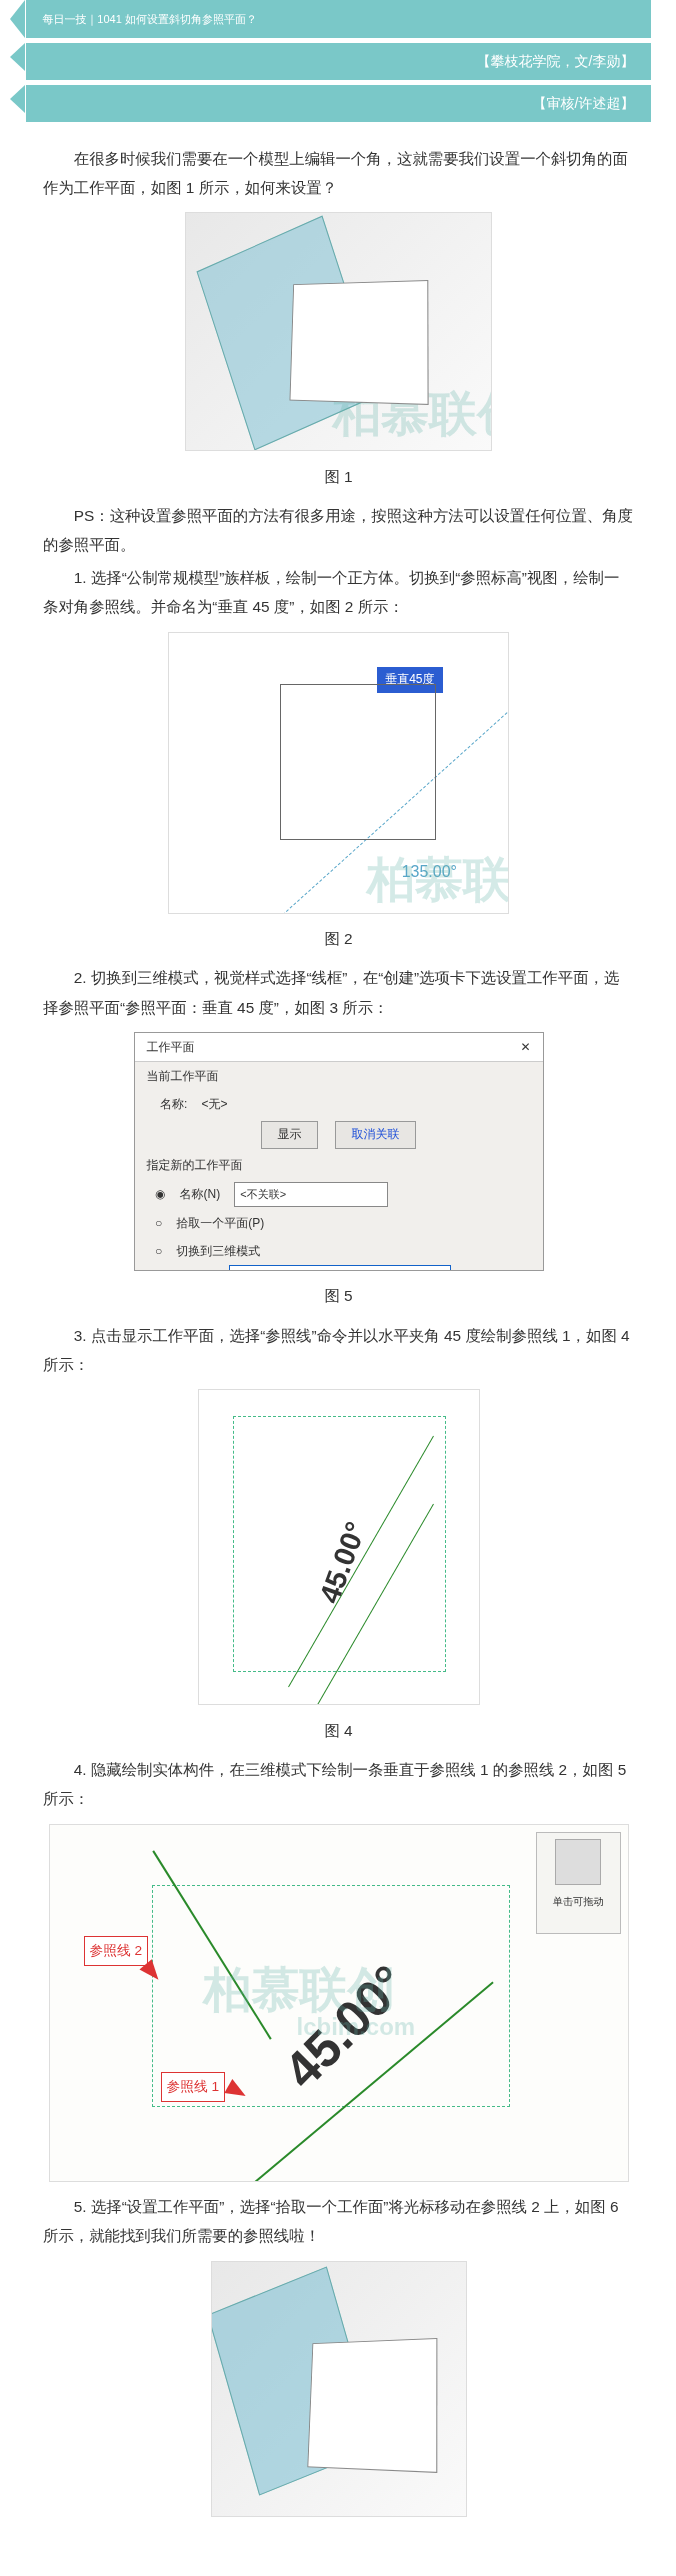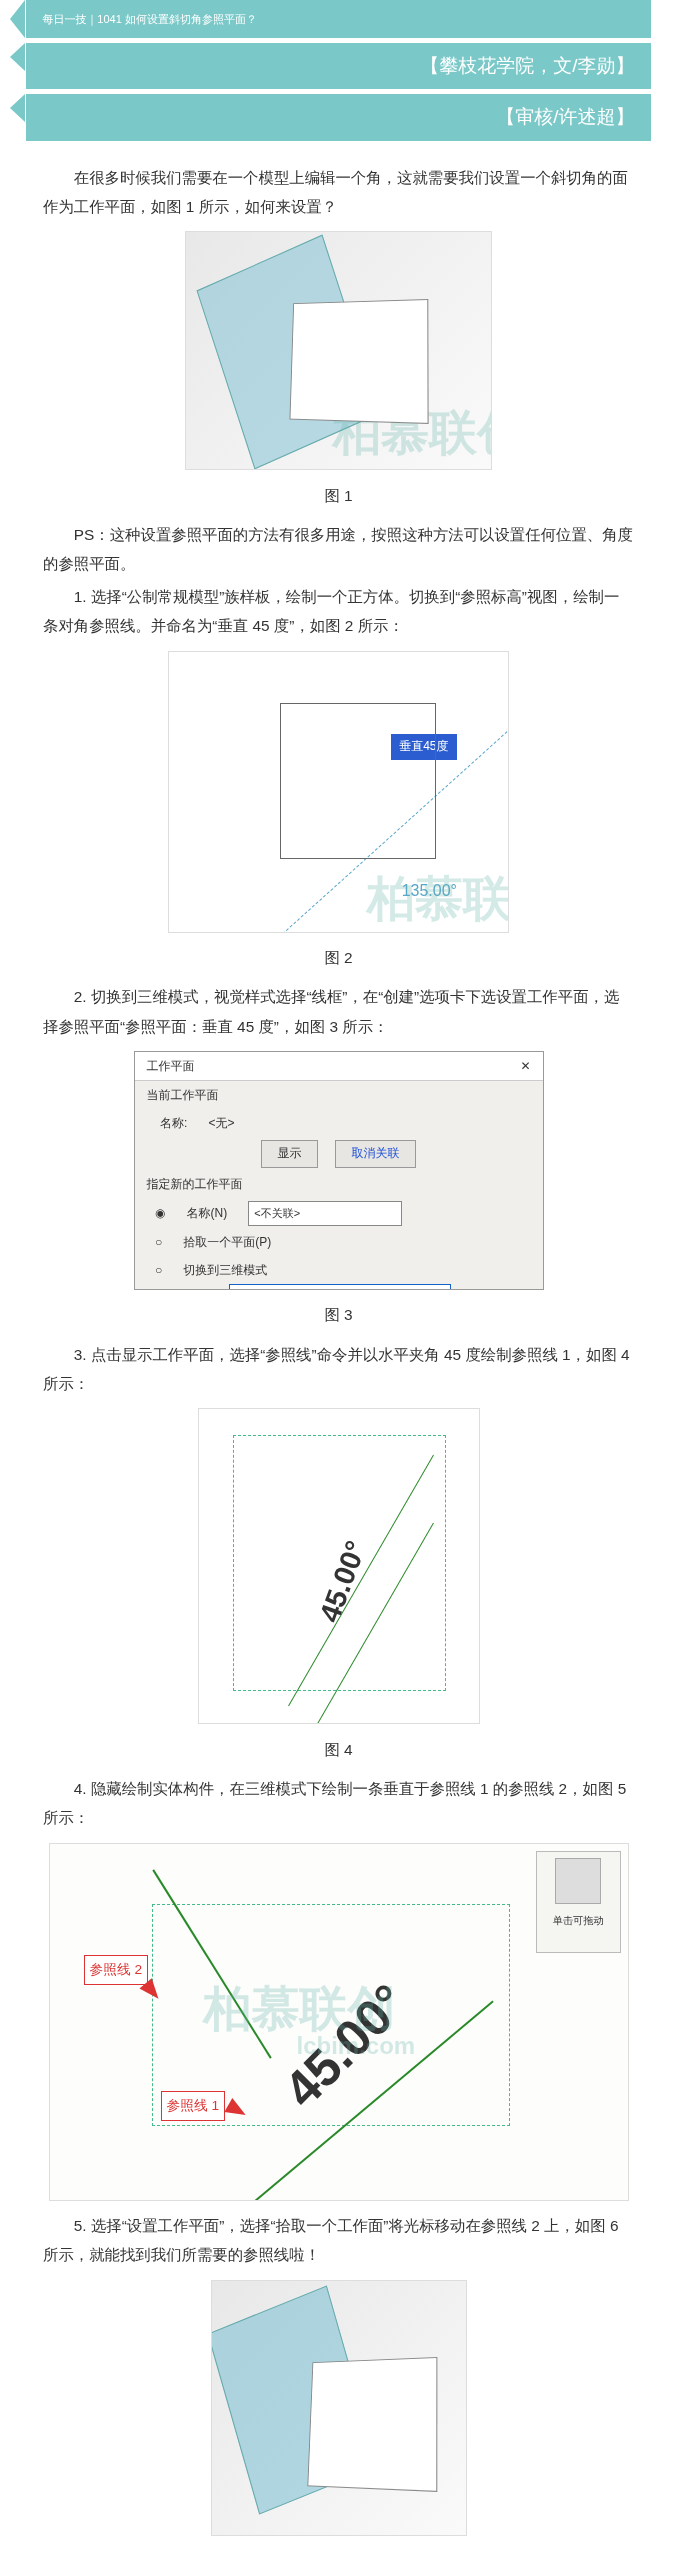--- a/index.html
+++ b/index.html
@@ -24,21 +24,21 @@
     content: '';
     position: absolute;
     left: -15.4px; top: 0;
     border-right: 15.4px solid #7ac8c8;
     border-top: 19px solid transparent;
     border-bottom: 19px solid transparent;
   }
   .header-bar.small {
     text-align: right;
     padding: 5.1px 17px;
-    font-size: 19px;
+    font-size: 14px;
   }
   .header-bar.small::before {
     border-top: 14.5px solid transparent;
     border-bottom: 14.5px solid transparent;
   }
   .content {
     padding: 17px 43px;
   }
   .para {
     text-indent: 2em;
@@ -76,24 +76,24 @@
     border:0.9px solid #6aa;
   }
   .fig2 { width: 341px; height: 282px; background:#fff; }
   .fig2::after{
     content:''; position:absolute; left:111px; top:51px; width:154px; height:154px; border:1.7px solid #666;
   }
   .fig2 .diagline{
     position:absolute; left:-34px; top:222px; width:427px; border-top:1.7px dashed #58a6c9; transform: rotate(-42deg);
   }
   .fig2 .label{
-    position:absolute; top:34px; right:51px; background:#2b5dd1; color:#fff; font-size:12px; padding:1.7px 8.5px;margin-top:48px;
+    position:absolute; top:34px; right:65px; background:#2b5dd1; color:#fff; font-size:12px; padding:1.7px 8.5px;
   }
   .fig3 { width: 410px; height: 239px; background:#f1efec; border:0.9px solid #999; }
-  .fig3 .row{ display:flex; font-size:12px; align-items:center; gap:21px; padding:2.6px 12px; }
+  .fig3 .row{ display:flex; font-size:12px; align-items:center; gap:14px; padding:2.6px 12px; }
   .fig3 .btn{ border:0.9px solid #999; background:#e8e6e3; padding:1.7px 15.4px; font-size:12px; }
   .fig3 .combo{ border:0.9px solid #888; background:#fff; padding:0.9px 5.1px; font-size:11px; min-width:154px; display:inline-block;}
   .fig3 .list{ border:0.9px solid #1262c9; background:#fff; font-size:11px; margin-left:94px; width:222px;}
   .fig3 .list div{ padding:0.9px 5.1px;}
   .fig4 { width: 282px; height: 316px; background:#fff; }
   .fig4 .box{ position:absolute; left:34px; top:25.6px; width:213px; height:256px; border:0.9px dashed #4b8; }
   .fig4 .gline{ position:absolute; border-top:1.7px solid #2a8a2a; }
   .fig4 .g1{ left:17px; top:239px; width:290px; transform:rotate(-60deg);}
   .fig4 .g2{ left:17px; top:171px; width:290px; transform:rotate(-60deg);}
   .fig4 .angle{ position:absolute; left:102px; top:145px; font-size:29px; font-weight:bold; transform:rotate(-70deg); }
@@ -177,21 +177,21 @@
     <div class="row" style="padding-left:20.5px;">
       <span>○</span>
       <span>切换到三维模式</span>
     </div>
     <div class="list">
       <div>&lt;不关联&gt;</div>
 
     </div>
 
   </div>
-  <div class="caption">图 3</div>
+  <div class="caption">图 5</div>
 
   <p class="para">3. 点击显示工作平面，选择“参照线”命令并以水平夹角 45 度绘制参照线 1，如图 4 所示：</p>
 
   <div class="fig fig4">
     <div class="box"></div>
     <div class="gline g1"></div>
     <div class="gline g2"></div>
     <div class="angle">45.00°</div>
   </div>
   <div class="caption">图 4</div>

